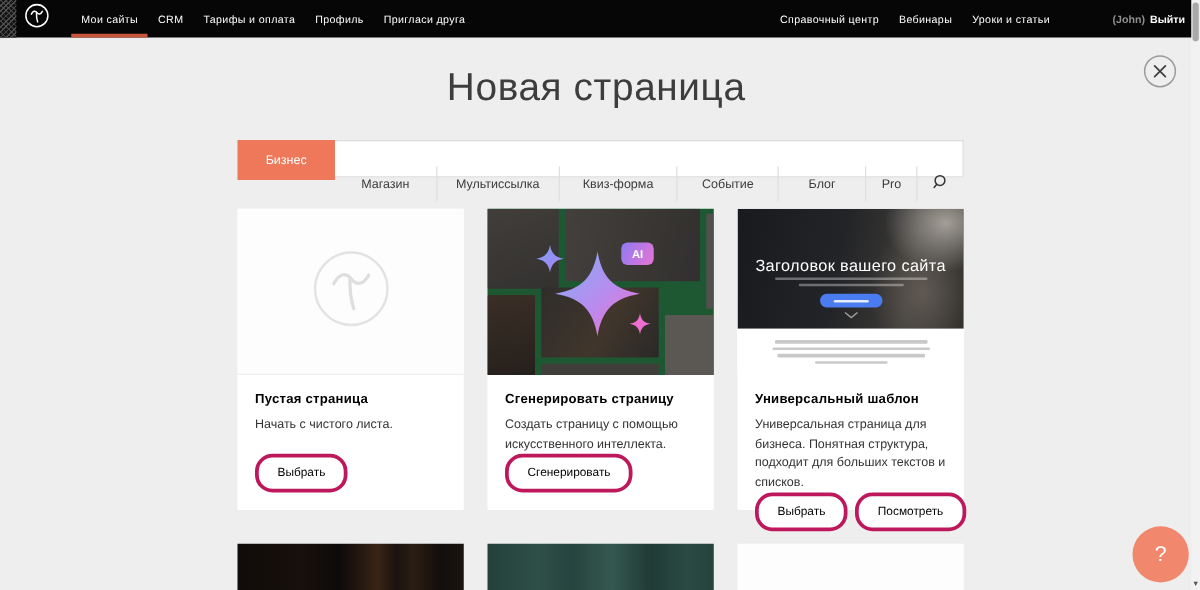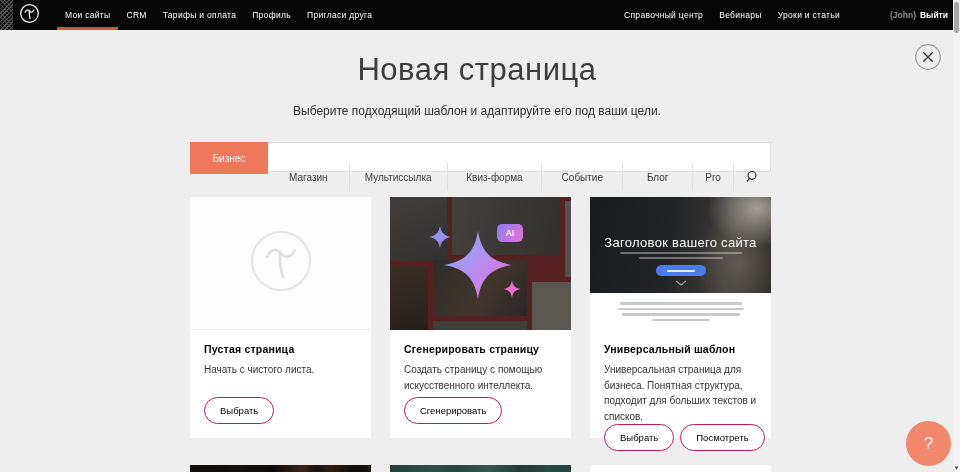--- a/index.html
+++ b/index.html
@@ -62,21 +62,21 @@
   .cards-row { display:flex; gap:19px; margin-top:25px; }
   .card {
     width:181px; background:#fff; display:flex; flex-direction:column;
     height:241px; border-radius:1px;
   }
   .preview { width:181px; height:133px; position:relative; overflow:hidden; flex:none; }
   
   .preview-blank { background:#fdfdfd; border-bottom:1px solid #efefef;
     display:flex; align-items:center; justify-content:center; }
   
-  .preview-ai { background:#7f1d1d; }
+  .preview-ai { background:#15803d; }
   .preview-ai .tile { position:absolute; border-radius:1px; }
   .t1 { left:0; top:0; width:57px; height:64px; background:linear-gradient(160deg,#56504b,#3d3a37); }
   .t2 { left:62px; top:0; width:108px; height:58px; background:linear-gradient(100deg,#5a544e,#47423e 60%,#3b3835); }
   .t3 { left:175px; top:4px; width:40px; height:76px; background:#77746f; }
   .t4 { left:0; top:69px; width:38px; height:64px; background:linear-gradient(170deg,#4a3526,#241a12); }
   .t5 { left:43px; top:63px; width:94px; height:56px; background:linear-gradient(120deg,#35322f,#56422f 55%,#2c2a28); }
   .t6 { left:43px; top:124px; width:94px; height:9px; background:#55504a; }
   .t7 { left:142px; top:85px; width:39px; height:48px; background:#858079; }
   .preview-ai .dim { position:absolute; inset:0; background:rgba(40,40,40,.45); }
   .ai-art { position:absolute; inset:0; }
@@ -113,21 +113,21 @@
   .uni-paragraph { position:relative; width:181px; height:37px; background:#fff; padding-top:9px; }
   .pline { height:2.5px; background:#c9c9c9; border-radius:1px; margin:0 auto 3px auto; }
   .pline.p1 { width:122px; } .pline.p2 { width:126px; }
   .pline.p3 { width:118px; } .pline.p4 { width:58px; }
   
   .card-body { display:flex; flex-direction:column; flex:1; padding:13px 14px 14px 14px; }
   .card-title { font-size:10.5px; font-weight:700; color:#000; margin-bottom:7px; letter-spacing:.2px; }
   .card-desc { font-size:10px; color:#333; line-height:1.55; }
   .btn-row { margin-top:auto; display:flex; gap:6px; }
   .pill-btn {
-    background:#fff; border:1px solid #be185d; border-radius:14px;
+    background:#fff; border:3px solid #be185d; border-radius:14px;
     padding:7px 15px; font-size:9.5px; color:#000; cursor:pointer;
     font-family:"Liberation Sans", sans-serif; white-space:nowrap;
   }
   
   .cards-row.partial { margin-top:27px; }
   .card.partial { height:60px; }
   .sliver { width:181px; height:60px; }
   .sliver-1 { background:
       linear-gradient(90deg, #100c0a 0%, #17100b 28%, #0d0b0a 45%, #3a2416 62%, #191310 70%, #2c1d12 78%, #120e0b 90%, #1a1411 100%); }
   .sliver-2 { background:
@@ -210,21 +210,20 @@
     <button class="close-btn">
       <span>
         <svg width="28" height="28" viewBox="-14 -14 28 28">
           <circle r="12.3" fill="none" stroke="#9b9b9b" stroke-width="1.2"></circle>
           <path d="M -4.3,-4.3 L 4.3,4.3 M 4.3,-4.3 L -4.3,4.3" stroke="#3c3c3c" stroke-width="1.4" stroke-linecap="round"></path>
         </svg>
       </span>
     </button>
 
     <h1 class="page-title">Новая страница</h1>
-    <p class="page-subtitle">Выберите подходящий шаблон и адаптируйте его под ваши цели.</p>
 
     <div class="center-col">
 
       <div class="tabs">
         <div class="tab active" style="width:78px">
             <span>Бизнес</span>
           </div>
         <div class="tab" style="width:82px">
             <span>Магазин</span>
           </div>

